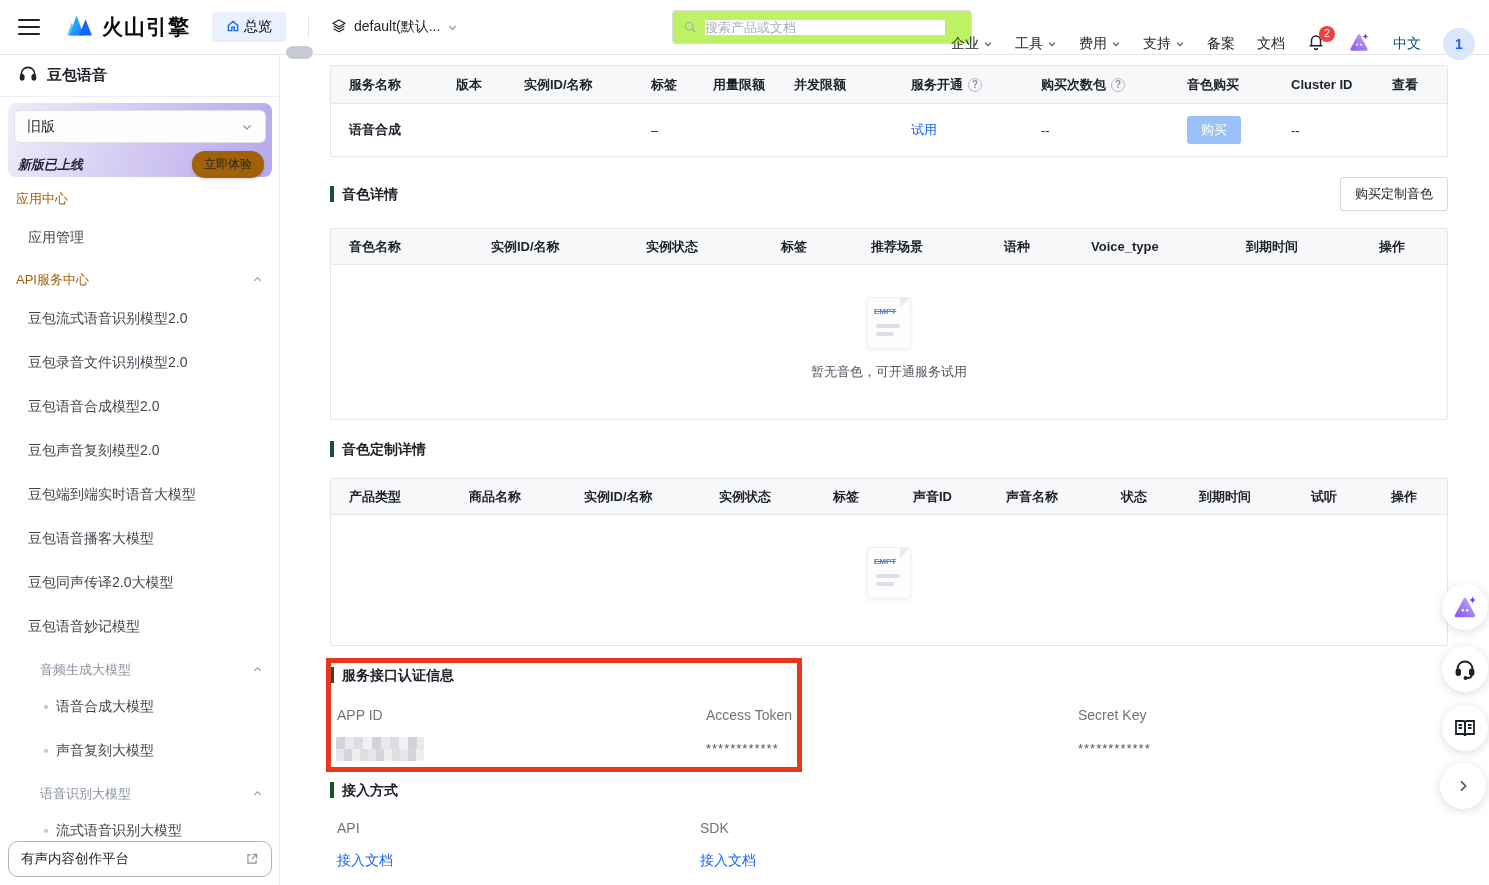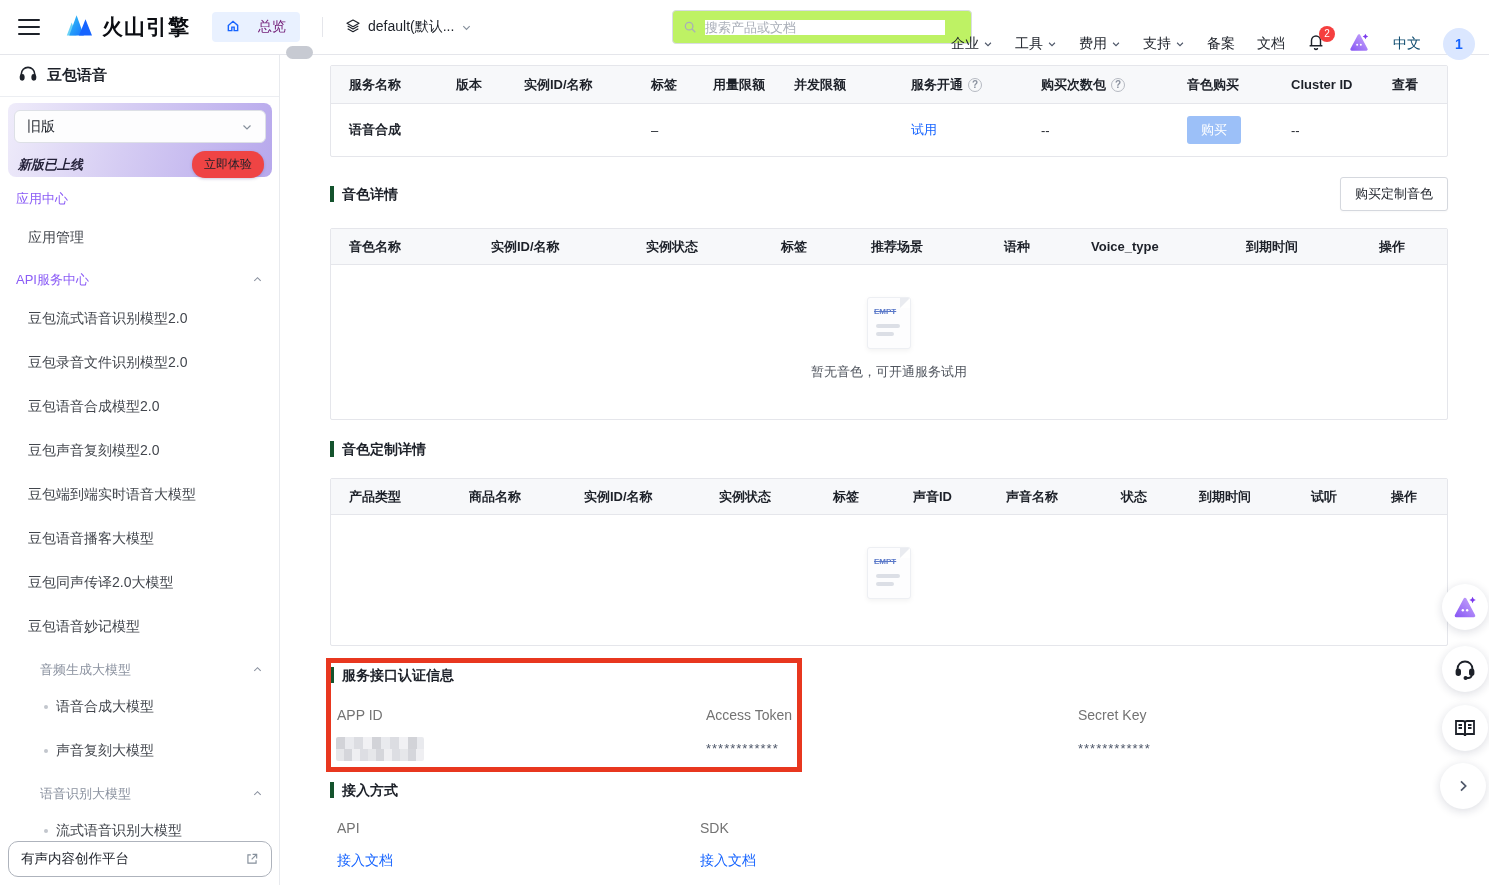--- a/index.html
+++ b/index.html
@@ -5,21 +5,21 @@
   * { margin:0; padding:0; box-sizing:border-box; }
   html,body { width:1489px; height:885px; overflow:hidden; font-family:"Liberation Sans","DejaVu Sans",sans-serif; background:#fff; color:#1d2129; }
   .app { position:relative; width:1489px; height:885px; }
 
   
   .header { position:absolute; top:0; left:0; width:1489px; height:55px; background:#fff; border-bottom:1px solid #e5e6eb; display:flex; align-items:center; z-index:30; }
   .hamburger { width:22px; height:16px; margin-left:18px; display:flex; flex-direction:column; justify-content:space-between; cursor:pointer; }
   .hamburger span { display:block; height:2px; background:#1d2129; border-radius:1px; }
   .brand { display:flex; align-items:center; margin-left:24px; }
   .brand-text { font-size:21px; font-weight:700; color:#0b0d12; margin-left:8px; letter-spacing:1px; }
-  .overview-pill { display:flex; align-items:center; gap:18px; background:#e9f1ff; color:#701a75; font-size:14px; border-radius:4px; padding:6px 14px; margin-left:22px; cursor:pointer; }
+  .overview-pill { display:flex; align-items:center; gap:4px; background:#e9f1ff; color:#000000; font-size:14px; border-radius:4px; padding:6px 14px; margin-left:22px; cursor:pointer; }
   .hdr-divider { width:1px; height:20px; background:#e5e6eb; margin:0 22px; }
   .workspace { display:flex; align-items:center; gap:7px; font-size:14px; color:#1d2129; cursor:pointer; }
   .search-box { position:absolute; left:672px; top:10px; width:300px; height:34px; border:1px solid #d9dce3; border-radius:4px; display:flex; align-items:center; padding:0 10px; background:#bef264; }
   .search-box input { border:none; outline:none; font-size:13px; color:#1d2129; margin-left:8px; width:240px; font-family:inherit; }
   .search-box input::placeholder { color:#a9aeb8; }
   .hdr-right { position:absolute; right:14px; top:16px; height:55px; display:flex; align-items:center; gap:22px; }
   .hdr-menu { font-size:14px; color:#1d2129; display:flex; align-items:center; gap:4px; cursor:pointer; white-space:nowrap; }
   .hdr-link { font-size:14px; color:#1d2129; cursor:pointer; white-space:nowrap; }
   .bell-wrap { position:relative; cursor:pointer; }
   .badge { position:absolute; top:-7px; right:-10px; background:#f53f3f; color:#fff; font-size:10px; min-width:16px; height:16px; border-radius:8px; display:flex; align-items:center; justify-content:center; padding:0 3px; }
@@ -27,22 +27,22 @@
   .avatar { width:32px; height:32px; border-radius:50%; background:#dbe7ff; color:#1664ff; font-size:14px; font-weight:700; display:flex; align-items:center; justify-content:center; cursor:pointer; }
 
   
   .sidebar { position:absolute; top:55px; left:0; width:280px; height:830px; background:#fff; border-right:1px solid #e8eaee; z-index:20; }
   .product-hd { height:42px; display:flex; align-items:center; gap:9px; padding-left:18px; border-bottom:1px solid #eceef2; }
   .product-hd .pt { font-size:15px; font-weight:700; color:#1d2129; }
   .banner { position:absolute; left:8px; top:48px; width:264px; height:74px; border-radius:8px; background:linear-gradient(105deg,#efecfa 0%,#d5ccf3 45%,#b7a8ec 100%); }
   .ver-select { position:absolute; left:14px; top:55px; width:252px; height:33px; background:#fdfdfe; border:1px solid #dde0e6; border-radius:6px; display:flex; align-items:center; justify-content:space-between; padding:0 12px; font-size:14px; color:#1d2129; cursor:pointer; }
   .banner-row { position:absolute; left:18px; top:96px; width:246px; display:flex; align-items:center; justify-content:space-between; }
   .banner-text { font-size:13px; font-style:italic; font-weight:600; color:#25223a; }
-  .banner-btn { background:#ef4444; border-radius:13px; font-size:12px; color:#1d2129; padding:5px 12px; box-shadow:0 1px 3px rgba(60,50,120,.25); cursor:pointer; white-space:nowrap; }
-  .sb-group { position:absolute; left:16px; font-size:13px; color:#8b5cf6; }
+  .banner-btn { background:#a16207; border-radius:13px; font-size:12px; color:#1d2129; padding:5px 12px; box-shadow:0 1px 3px rgba(60,50,120,.25); cursor:pointer; white-space:nowrap; }
+  .sb-group { position:absolute; left:16px; font-size:13px; color:#a16207; }
   .sb-item { position:absolute; left:28px; font-size:14px; color:#42464d; cursor:pointer; white-space:nowrap; }
   .sb-subgroup { position:absolute; left:40px; font-size:13px; color:#8a919f; }
   .sb-subitem { position:absolute; left:56px; font-size:14px; color:#42464d; cursor:pointer; white-space:nowrap; }
   .sb-dot { position:absolute; width:4px; height:4px; border-radius:50%; background:#c2c6cd; left:44px; }
   .sb-caret { position:absolute; right:16px; color:#8a919f; }
   .bottom-box { position:absolute; left:8px; bottom:8px; width:264px; height:36px; border:1px solid #aeb3bc; border-radius:10px; background:#fff; display:flex; align-items:center; justify-content:space-between; padding:0 12px; font-size:13.5px; color:#1d2129; cursor:pointer; }
 
   
   .v-scroll-track { position:absolute; left:284px; top:60px; width:6px; height:825px; background:#e9ebef; border-radius:3px; z-index:5; }
   .h-scroll-thumb { position:absolute; left:286px; top:46px; width:27px; height:13px; background:#c7cad2; border-radius:7px; z-index:31; }

